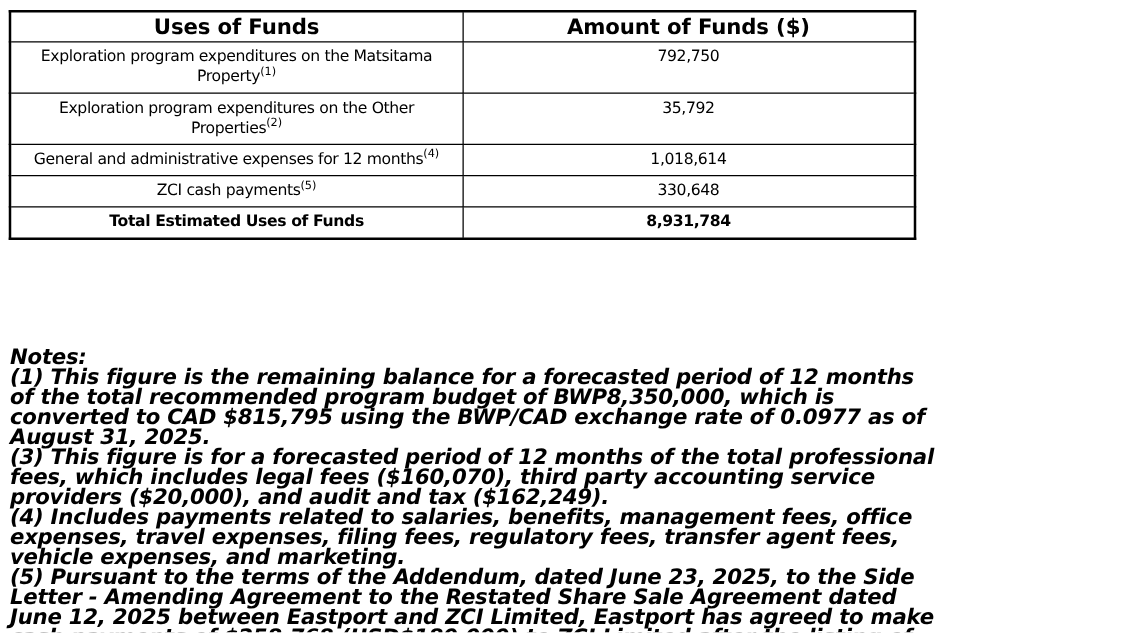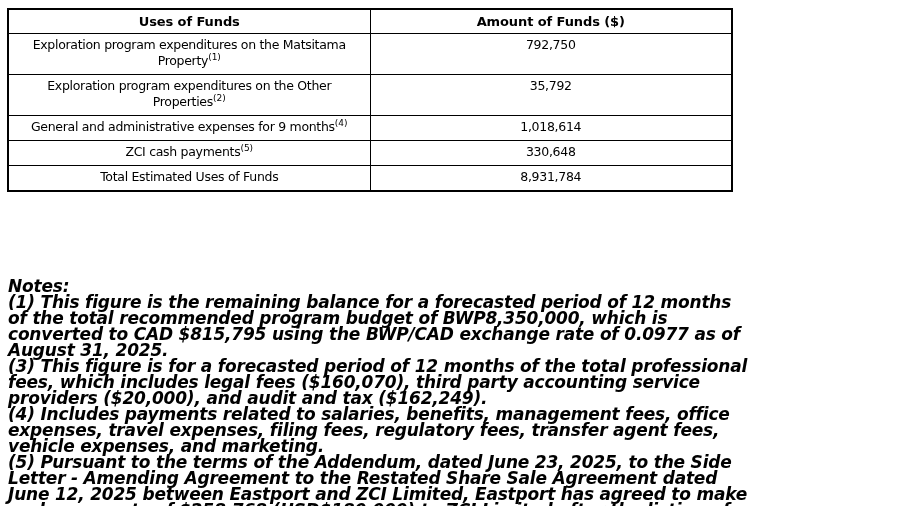--- a/index.html
+++ b/index.html
@@ -29,38 +29,38 @@
   }
   table.funds th,
   table.funds td {
     border: 1px solid #000000;
     text-align: center;
     vertical-align: top;
     padding: 3px 3px 5px 3px;
     line-height: 16px;
   }
   table.funds th {
-    font-size: 13px;
+    font-size: 17px;
     font-weight: bold;
     vertical-align: middle;
     padding: 3px;
     height: 17px;
     letter-spacing: -0.1px;
   }
   table.funds td {
     font-size: 12.5px;
     letter-spacing: -0.3px;
   }
   table.funds td sup {
     font-size: 9px;
     line-height: 0;
     letter-spacing: 0;
   }
   table.funds tr.total-row td {
-    font-weight: normal;
+    font-weight: bold;
   }
   table.funds col { width: 50%; }
 
   
   .notes {
     position: absolute;
     left: 8px;
     top: 278px;
     width: 746px;
     font-style: italic;
@@ -94,21 +94,21 @@
 
     <tr>
           <td><span>Exploration program expenditures on the Matsitama Property</span><sup>(1)</sup></td>
           <td>792,750</td>
         </tr>
         <tr>
           <td><span>Exploration program expenditures on the Other Properties</span><sup>(2)</sup></td>
           <td>35,792</td>
         </tr>
         <tr>
-          <td><span>General and administrative expenses for 9 months</span><sup>(4)</sup></td>
+          <td><span>General and administrative expenses for 12 months</span><sup>(4)</sup></td>
           <td>1,018,614</td>
         </tr>
         <tr>
           <td><span>ZCI cash payments</span><sup>(5)</sup></td>
           <td>330,648</td>
         </tr>
         <tr class="total-row">
           <td><span>Total Estimated Uses of Funds</span></td>
           <td>8,931,784</td>
         </tr>

